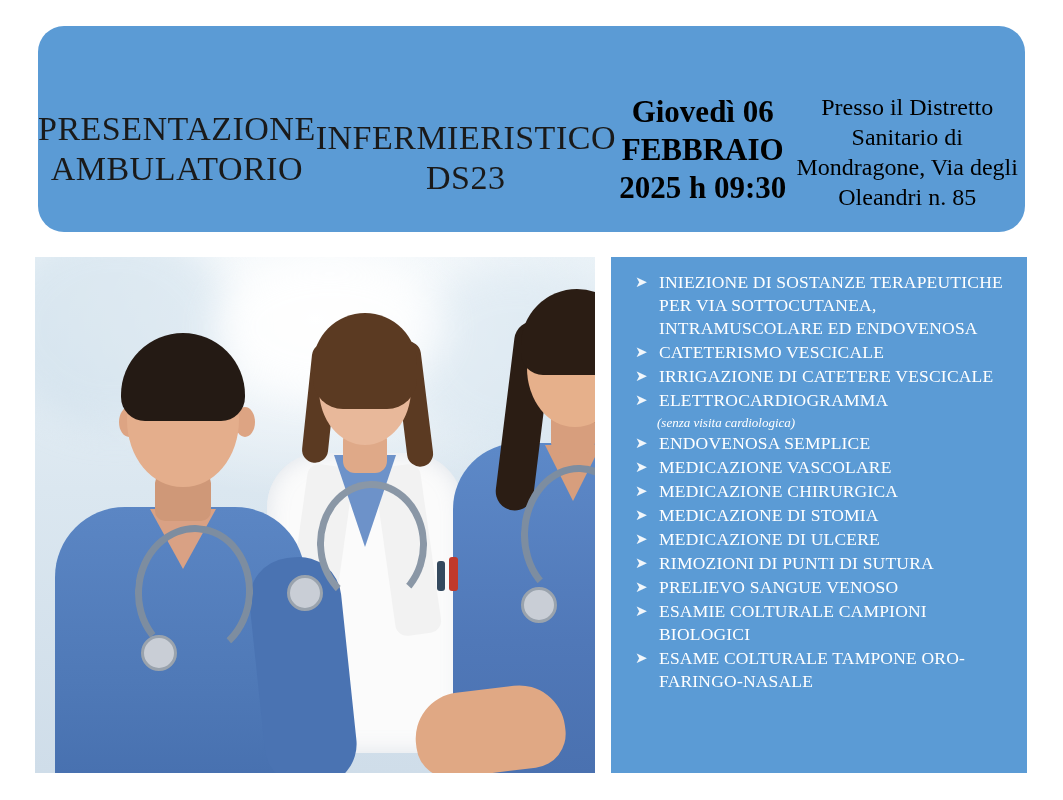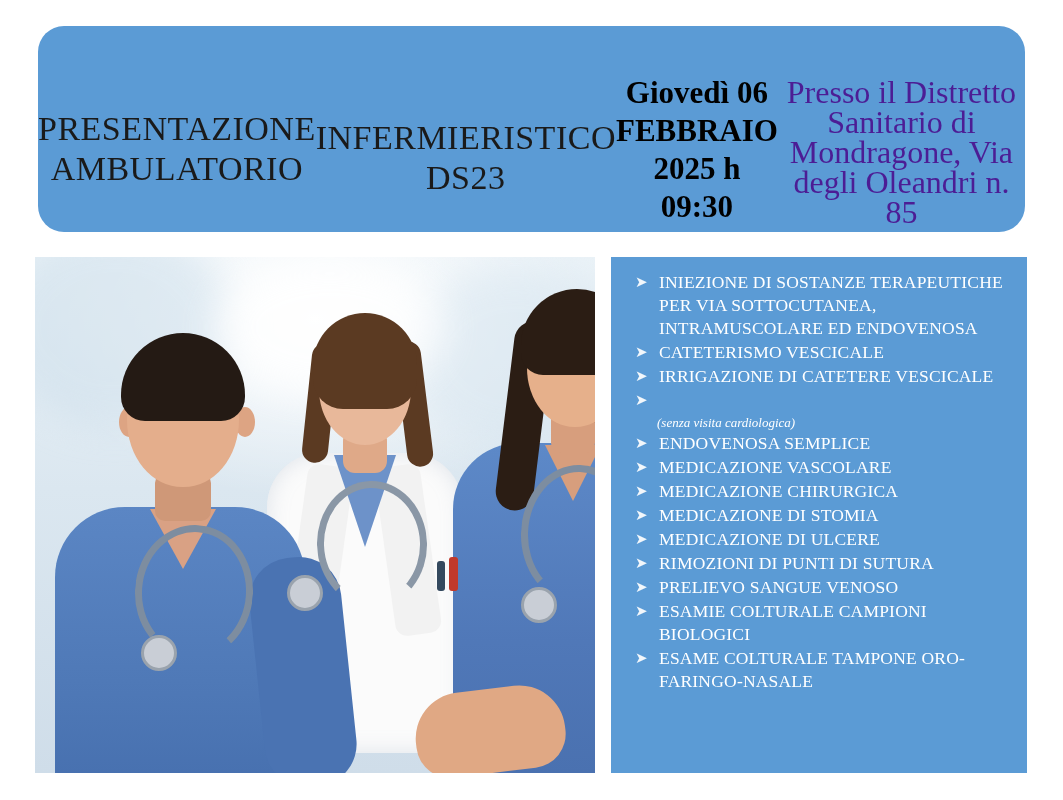--- a/index.html
+++ b/index.html
@@ -44,22 +44,22 @@
   .title-line3 {
     color: #000000;
     font-size: 31px;
     line-height: 38px;
     font-weight: bold;
     text-align: center;
     margin-top: 2px;
     font-family: "Liberation Serif", serif;
   }
   .title-line4 {
-    color: #4c1d95;
-    font-size: 32px;
+    color: #000000;
+    font-size: 24px;
     line-height: 30px;
     text-align: center;
     margin-top: 6px;
     font-family: "Liberation Serif", serif;
   }
 
   
   .photo-frame {
     position: absolute;
     left: 35px;
@@ -270,20 +270,21 @@
     <span class="service-text">CATETERISMO VESCICALE</span>
   </div>
 
   <div class="service-row">
     <span class="bullet-arrow">➤</span>
     <span class="service-text">IRRIGAZIONE DI CATETERE VESCICALE</span>
   </div>
 
   <div class="service-row">
     <span class="bullet-arrow">➤</span>
+    <span class="service-text">ELETTROCARDIOGRAMMA</span>
   </div>
   <div class="service-sub">(senza visita cardiologica)</div>
 
   <div class="service-row">
     <span class="bullet-arrow">➤</span>
     <span class="service-text">ENDOVENOSA SEMPLICE</span>
   </div>
 
   <div class="service-row">
     <span class="bullet-arrow">➤</span>

